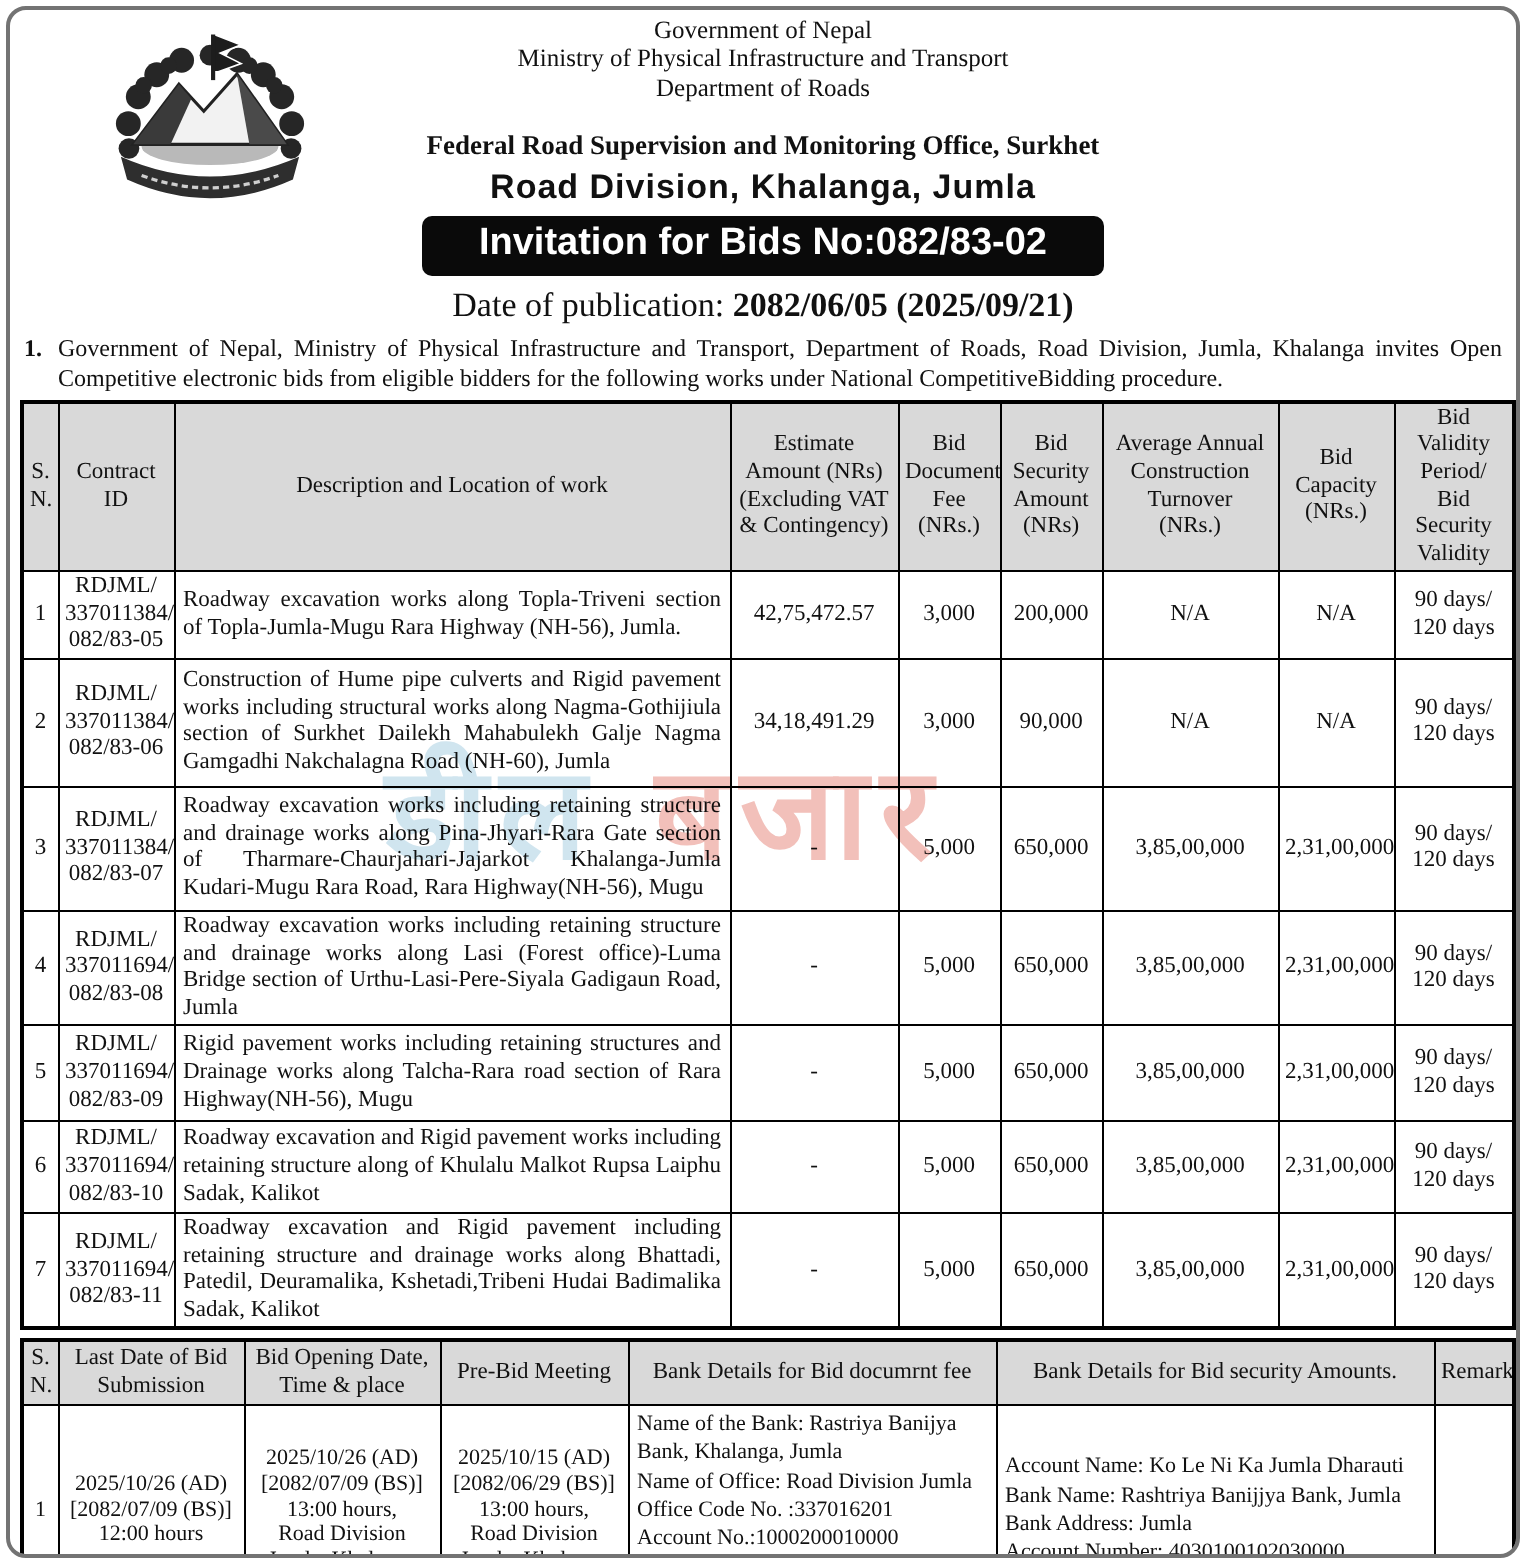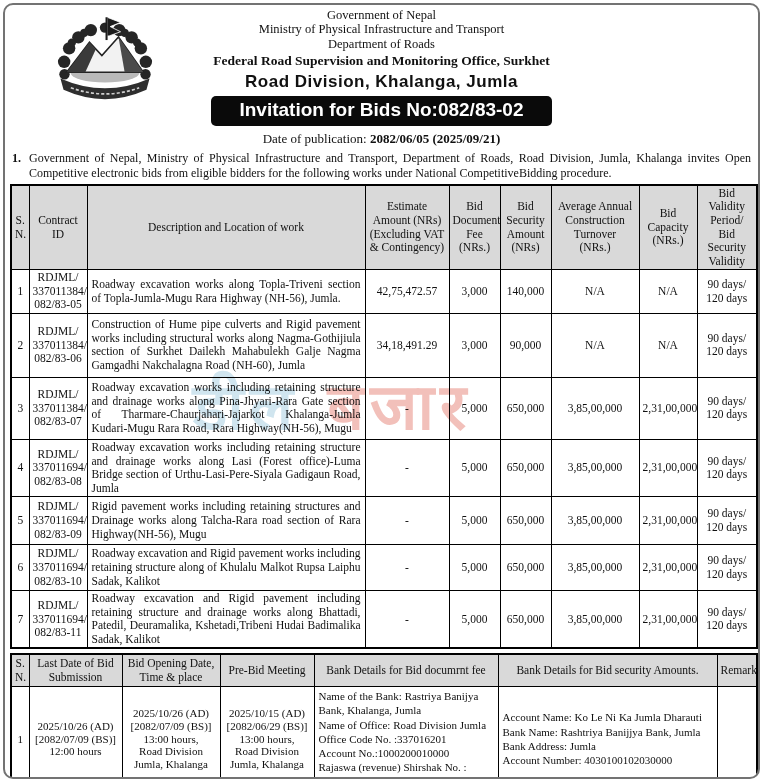--- a/index.html
+++ b/index.html
@@ -8,28 +8,28 @@
     font-family:"Liberation Serif", serif; color:#111;
   }
   .sheet {
     position:absolute; inset:3px; border:2px solid #737373; border-radius:10px;
     padding:3px 5px; box-sizing:border-box; overflow:hidden; background:#fff;
   }
   
   .header { position:relative; text-align:center; }
   .logo { position:absolute; left:38px; top:4px; width:114px; height:110px; }
   .h-line { font-size:12.5px; line-height:1.15; }
-  .h-office { font-size:13.5px; font-weight:bold; margin-top:2px; }
+  .h-office { font-size:13.5px; font-weight:bold; margin-top:14px; }
   .h-division { font-family:"Liberation Sans", sans-serif; font-weight:bold; font-size:17px; letter-spacing:.5px; margin:3px 0 4px; }
   .banner {
     display:inline-block; background:#0a0a0a; color:#fff;
     font-family:"Liberation Sans", sans-serif; font-weight:bold; font-size:19px;
     padding:3px 28px 5px; border-radius:5px;
   }
-  .pub { font-size:13px; margin-top:5px; }
+  .pub { font-size:17px; margin-top:5px; }
   .pub .pub-date { font-weight:bold; }
   
   .numbered { display:flex; font-size:12px; line-height:1.2; margin:4px 2px 4px; }
   .numbered .num { font-weight:bold; flex:none; width:17px; }
   .numbered .txt { text-align:justify; }
   
   table { width:100%; border-collapse:collapse; table-layout:fixed; border:2px solid #000; }
   th,td { border:1px solid #000; padding:1px 3px; vertical-align:middle; overflow:hidden; }
   th { background:#d9d9d9; font-size:11.5px; line-height:1.18; text-align:center; font-weight:normal; }
   td { font-size:11.5px; line-height:1.18; }
@@ -143,21 +143,21 @@
 Validity</th>
     </tr>
     <tr style="height:40px">
       <td class="c">1</td>
       <td class="c pre">RDJML/
 337011384/
 082/83-05</td>
       <td class="j">Roadway excavation works along Topla-Triveni section of Topla-Jumla-Mugu Rara Highway (NH-56), Jumla.</td>
       <td class="c">42,75,472.57</td>
       <td class="c">3,000</td>
-      <td class="c">140,000</td>
+      <td class="c">200,000</td>
       <td class="c">N/A</td>
       <td class="c">N/A</td>
       <td class="c pre">90 days/
 120 days</td>
     </tr>
     <tr style="height:64px">
       <td class="c">2</td>
       <td class="c pre">RDJML/
 337011384/
 082/83-06</td>

